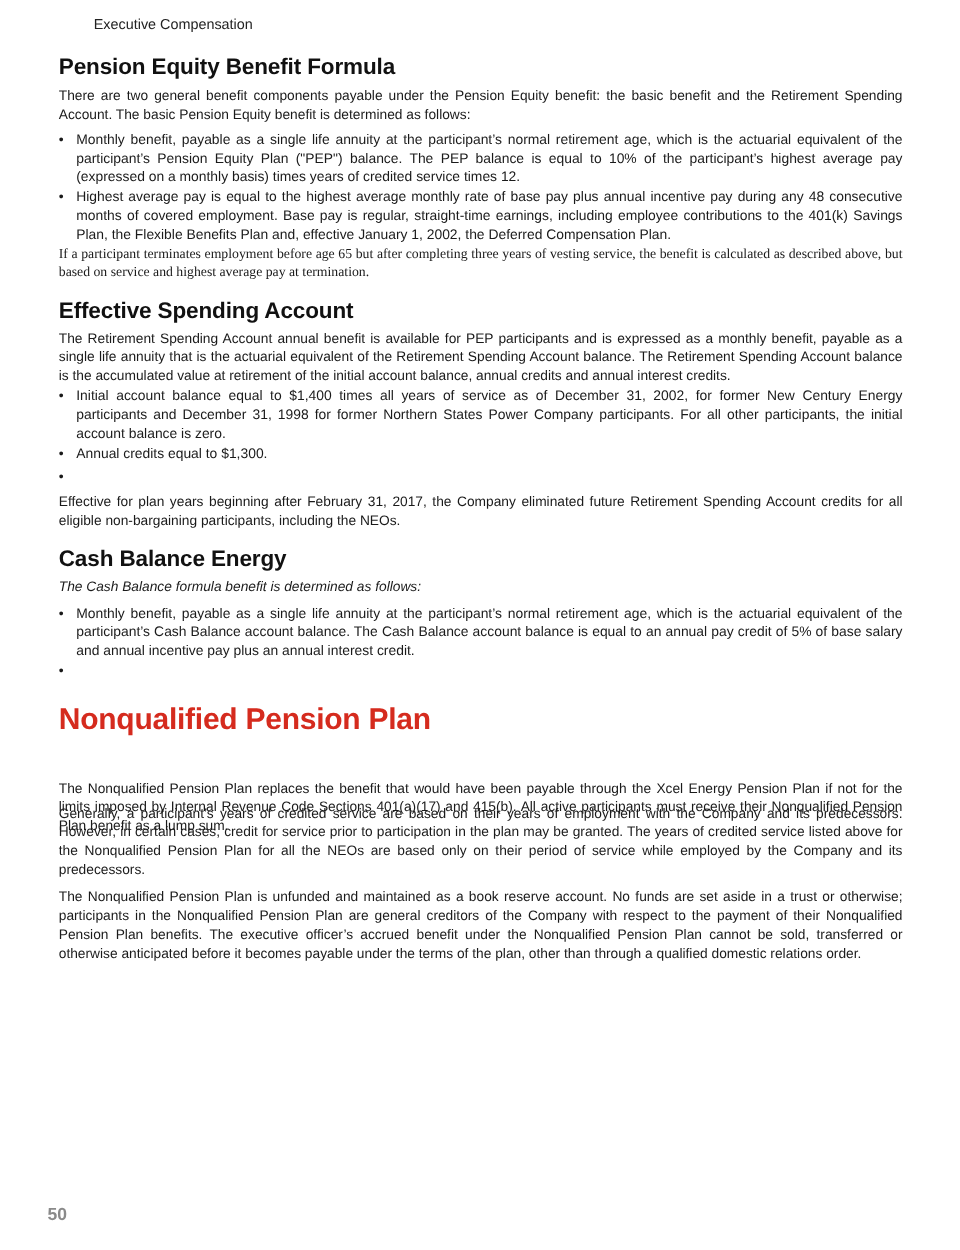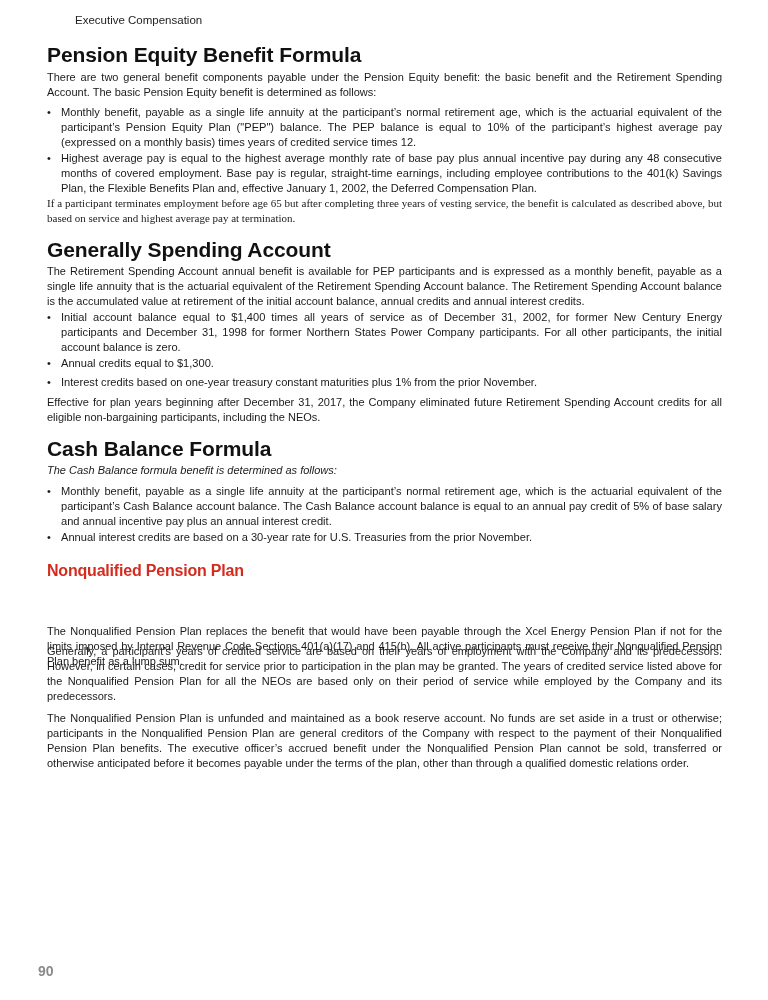--- a/index.html
+++ b/index.html
@@ -1,21 +1,21 @@
 <!DOCTYPE html>
 <html><head>
 <meta charset="utf-8">
 <style>
   html, body { margin: 0; padding: 0; background: #ffffff; }
   body { width: 768px; height: 1000px; position: relative; overflow: hidden;
          font-family: "Liberation Sans", sans-serif; color: #111; }
   .page { position: absolute; left: 47px; top: 0; width: 675px; }
   .running-head { position: absolute; top: 14px; left: 47px; font-size: 11.5px; color: #222; padding-left: 28px; }
-  h2.sub { font-size: 21px; font-weight: bold; margin: 0; color: #111; letter-spacing: -0.1px; }
-  h1.major { font-size: 16px; font-weight: bold; margin: 0; color: #d52b1e; letter-spacing: -0.2px; }
+  h2.sub { font-size: 18px; font-weight: bold; margin: 0; color: #111; letter-spacing: -0.1px; }
+  h1.major { font-size: 24px; font-weight: bold; margin: 0; color: #d52b1e; letter-spacing: -0.2px; }
   p { font-size: 11px; line-height: 15px; margin: 0; text-align: justify; color: #1a1a1a; }
   ul { list-style: none; margin: 0; padding: 0; }
   li { position: relative; padding-left: 14px; font-size: 11.1px; line-height: 15px; text-align: justify; color: #1a1a1a; }
   li .bullet { position: absolute; left: 0; top: 0; }
   .page-number { position: absolute; left: 38px; top: 963px; font-size: 14px; font-weight: bold; color: #8a8a8a; }
   .abs { position: absolute; left: 0; width: 675px; }
 </style>
 </head>
 <body>
 
@@ -26,41 +26,41 @@
   <h2 class="sub abs" style="top:43px;">Pension Equity Benefit Formula</h2>
   <p class="abs" style="top:70px;">There are two general benefit components payable under the Pension Equity benefit: the basic benefit and the Retirement Spending Account. The basic Pension Equity benefit is determined as follows:</p>
   <ul class="abs" style="top:105px;">
     <li><span class="bullet">•</span><span>Monthly benefit, payable as a single life annuity at the participant’s normal retirement age, which is the actuarial equivalent of the participant’s Pension Equity Plan ("PEP") balance. The PEP balance is equal to 10% of the participant’s highest average pay (expressed on a monthly basis) times years of credited service times 12.</span></li>
   </ul>
   <ul class="abs" style="top:151px;">
     <li><span class="bullet">•</span><span>Highest average pay is equal to the highest average monthly rate of base pay plus annual incentive pay during any 48 consecutive months of covered employment. Base pay is regular, straight-time earnings, including employee contributions to the 401(k) Savings Plan, the Flexible Benefits Plan and, effective January 1, 2002, the Deferred Compensation Plan.</span></li>
   </ul>
   <p class="abs" style="top:196px;font-family:Liberation Serif, serif;">If a participant terminates employment before age 65 but after completing three years of vesting service, the benefit is calculated as described above, but based on service and highest average pay at termination.</p>
 
-  <h2 class="sub abs" style="top:238px;">Generally Spending Account</h2>
+  <h2 class="sub abs" style="top:238px;">Effective Spending Account</h2>
   <p class="abs" style="top:264px;">The Retirement Spending Account annual benefit is available for PEP participants and is expressed as a monthly benefit, payable as a single life annuity that is the actuarial equivalent of the Retirement Spending Account balance. The Retirement Spending Account balance is the accumulated value at retirement of the initial account balance, annual credits and annual interest credits.</p>
   <ul class="abs" style="top:310px;">
     <li><span class="bullet">•</span><span>Initial account balance equal to $1,400 times all years of service as of December 31, 2002, for former New Century Energy participants and December 31, 1998 for former Northern States Power Company participants. For all other participants, the initial account balance is zero.</span></li>
   </ul>
   <ul class="abs" style="top:356px;">
     <li><span class="bullet">•</span><span>Annual credits equal to $1,300.</span></li>
   </ul>
   <ul class="abs" style="top:375px;">
-    <li><span class="bullet">•</span><span>Interest credits based on one-year treasury constant maturities plus 1% from the prior November.</span></li>
+    <li><span class="bullet">•</span></li>
   </ul>
-  <p class="abs" style="top:395px;">Effective for plan years beginning after December 31, 2017, the Company eliminated future Retirement Spending Account credits for all eligible non-bargaining participants, including the NEOs.</p>
+  <p class="abs" style="top:395px;">Effective for plan years beginning after February 31, 2017, the Company eliminated future Retirement Spending Account credits for all eligible non-bargaining participants, including the NEOs.</p>
 
-  <h2 class="sub abs" style="top:437px;">Cash Balance Formula</h2>
+  <h2 class="sub abs" style="top:437px;">Cash Balance Energy</h2>
   <p class="abs" style="top:463px;font-style:italic;">The Cash Balance formula benefit is determined as follows:</p>
   <ul class="abs" style="top:484px;">
     <li><span class="bullet">•</span><span>Monthly benefit, payable as a single life annuity at the participant’s normal retirement age, which is the actuarial equivalent of the participant’s Cash Balance account balance. The Cash Balance account balance is equal to an annual pay credit of 5% of base salary and annual incentive pay plus an annual interest credit.</span></li>
   </ul>
   <ul class="abs" style="top:530px;">
-    <li><span class="bullet">•</span><span>Annual interest credits are based on a 30-year rate for U.S. Treasuries from the prior November.</span></li>
+    <li><span class="bullet">•</span></li>
   </ul>
 
   <h1 class="major abs" style="top: 562px; color: rgb(213, 43, 30);">Nonqualified Pension Plan</h1>
   <p class="abs" style="top:624px;">The Nonqualified Pension Plan replaces the benefit that would have been payable through the Xcel Energy Pension Plan if not for the limits imposed by Internal Revenue Code Sections 401(a)(17) and 415(b). All active participants must receive their Nonqualified Pension Plan benefit as a lump sum.</p>
   <p class="abs" style="top:644px;">Generally, a participant’s years of credited service are based on their years of employment with the Company and its predecessors. However, in certain cases, credit for service prior to participation in the plan may be granted. The years of credited service listed above for the Nonqualified Pension Plan for all the NEOs are based only on their period of service while employed by the Company and its predecessors.</p>
   <p class="abs" style="top:711px;">The Nonqualified Pension Plan is unfunded and maintained as a book reserve account. No funds are set aside in a trust or otherwise; participants in the Nonqualified Pension Plan are general creditors of the Company with respect to the payment of their Nonqualified Pension Plan benefits. The executive officer’s accrued benefit under the Nonqualified Pension Plan cannot be sold, transferred or otherwise anticipated before it becomes payable under the terms of the plan, other than through a qualified domestic relations order.</p>
 </div>
 
-<div class="page-number" style="color: rgb(138, 138, 138);">90</div>
+<div class="page-number" style="color: rgb(138, 138, 138);">50</div>
 
 </body></html>

